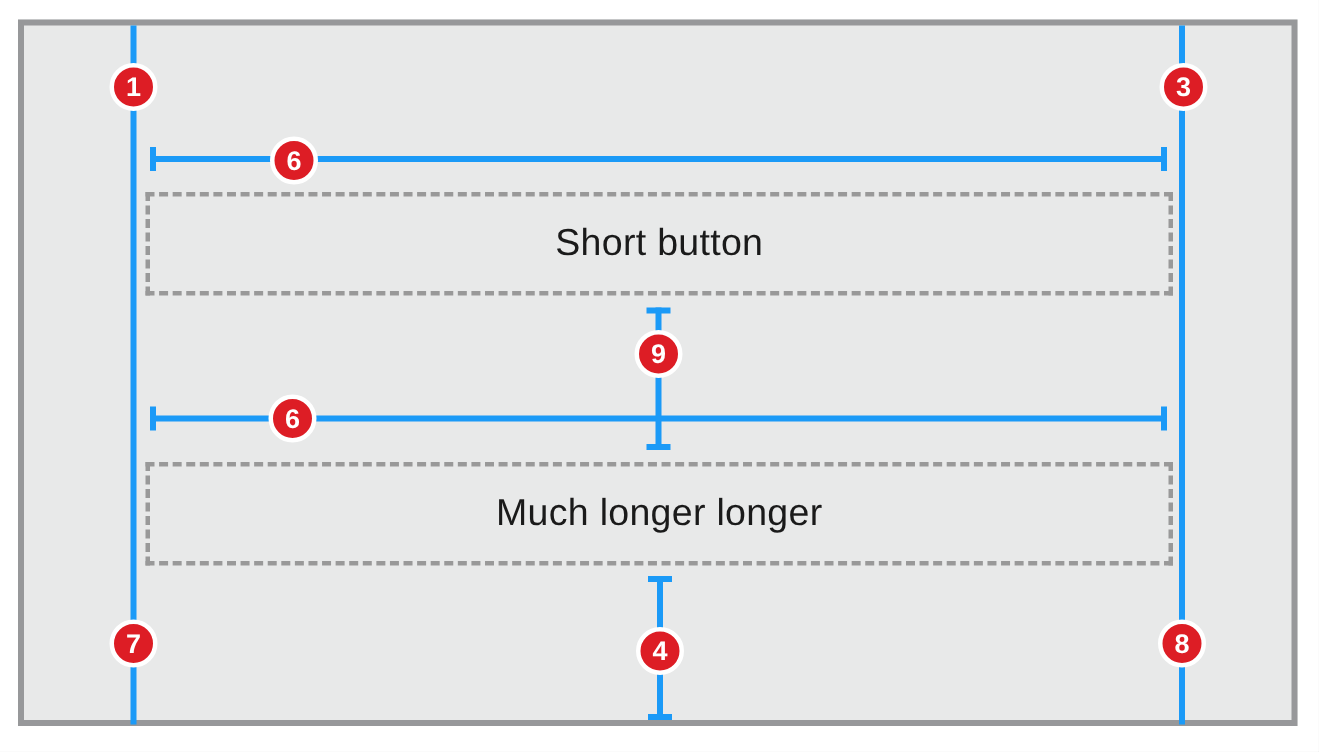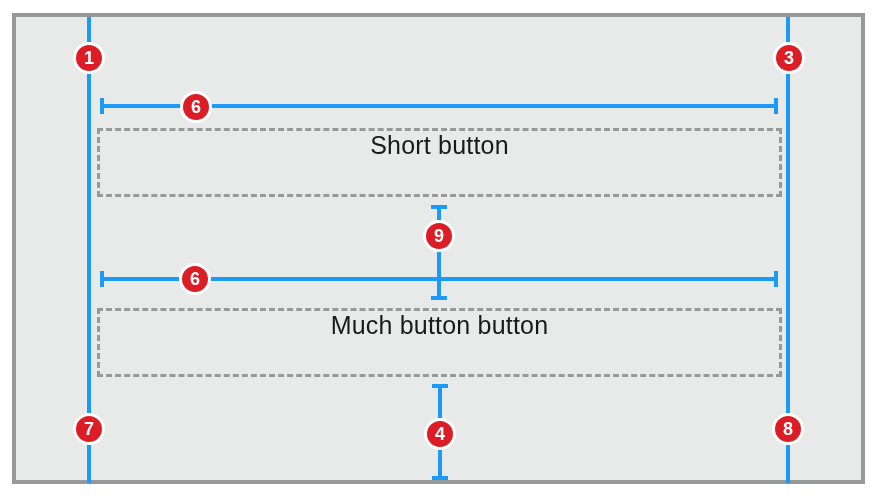--- a/index.html
+++ b/index.html
@@ -82,21 +82,21 @@
   .vmeasure .cap.capB { bottom: 0; }
   
   .btn-ph {
     position: absolute;
     left: 97px;
     width: 685px;
     height: 69px;
     box-sizing: border-box;
     border: 3px dashed #999999;
     display: flex;
-    align-items: flex-start;
+    align-items: center;
     justify-content: center;
     font-size: 25px;
     color: #1a1a1a;
     letter-spacing: 0.2px;
   }
   .btn-ph.first  { top: 128px; }
   .btn-ph.second { top: 308px; }
   
   .badge {
     position: absolute;
@@ -144,21 +144,21 @@
   <div class="vmeasure" style="left:432px; top:384px; height:96px;">
     <div class="bar"></div>
     <div class="cap capT"></div>
     <div class="cap capB"></div>
   </div>
 
   <div class="btn-ph first">
     <span>Short button</span>
   </div>
   <div class="btn-ph second">
-    <span>Much button button</span>
+    <span>Much longer longer</span>
   </div>
 
   <div class="badge" style="left:73px;  top:42px;">1</div>
   <div class="badge" style="left:773px; top:42px;">3</div>
   <div class="badge" style="left:180px; top:91px;">6</div>
   <div class="badge" style="left:423px; top:220px;">9</div>
   <div class="badge" style="left:179px; top:263px;">6</div>
   <div class="badge" style="left:73px;  top:413px;">7</div>
   <div class="badge" style="left:772px; top:413px;">8</div>
   <div class="badge" style="left:424px; top:418px;">4</div>

